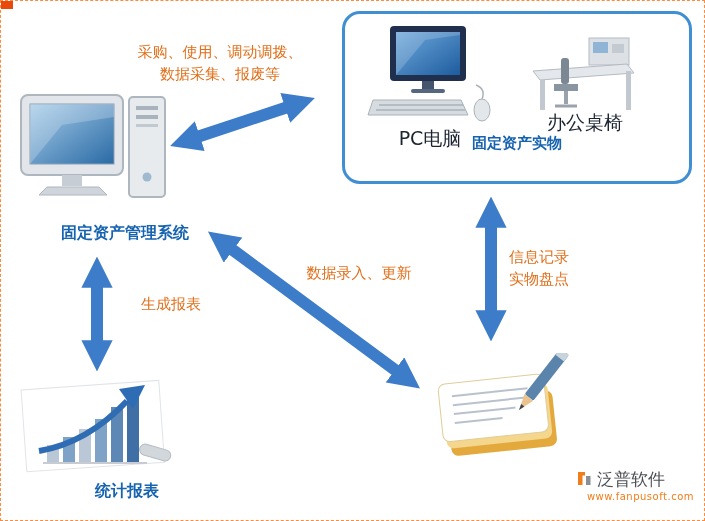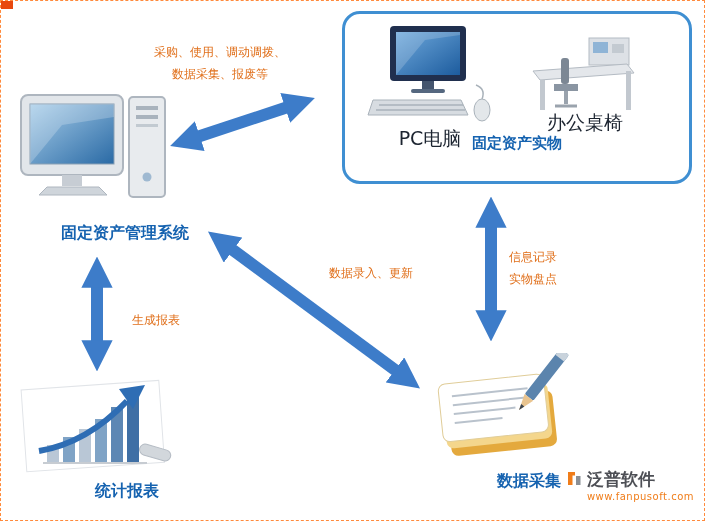--- a/index.html
+++ b/index.html
@@ -4,32 +4,32 @@
 <style>
   html,body{margin:0;padding:0;background:#fff;}
   .canvas{
     position:relative;width:703px;height:519px;background:#ffffff;
     border:1px dashed #ff8a3c;overflow:hidden;
     font-family:"DejaVu Sans","Liberation Sans",sans-serif;
   }
   .corner-mark{position:absolute;left:0;top:0;width:12px;height:8px;background:#e8490f;}
   .abs{position:absolute;}
   .arrows{position:absolute;left:0;top:0;pointer-events:none;}
-  .note{color:#e06f1a;font-size:12px;line-height:22px;text-align:center;}
+  .note{color:#e06f1a;font-size:15px;line-height:22px;text-align:center;}
   .label-blue{color:#1663b0;font-weight:bold;font-size:16px;text-align:right;}
   .item-label{color:#1c2430;font-size:19px;text-align:center;}
   .asset-box{
     position:absolute;left:341px;top:10px;width:350px;height:173px;
     border:3px solid #3f8fd2;border-radius:18px;background:#ffffff;box-sizing:border-box;
   }
   .box-title{position:absolute;left:0;right:0;bottom:28px;color:#1663b0;font-weight:bold;font-size:15px;text-align:center;}
   .watermark{position:absolute;right:10px;bottom:18px;text-align:left;}
   .wm-row{display:flex;align-items:center;gap:4px;}
-  .wm-brand{color:#4d4f55;font-weight:bold;font-size:17px;}
-  .wm-url{color:#f07d1a;font-size:10px;margin-left:22px;letter-spacing:.5px;}
+  .wm-brand{color:#4d4f55;font-weight:normal;font-size:17px;}
+  .wm-url{color:#f07d1a;font-size:10px;margin-left:12px;letter-spacing:.5px;}
 </style>
 </head>
 <body>
 
 <div class="canvas">
 
   <div class="corner-mark"></div>
 
   <svg class="arrows" width="703" height="519" viewBox="0 0 703 519">
     <defs>
@@ -106,23 +106,23 @@
         <path d="M27 48 h24 v7 h-24 z" fill="#8a95a2"></path>
         <rect x="37" y="55" width="4" height="13" fill="#9aa3ad"></rect>
         <path d="M28 70 h22" stroke="#9aa3ad" stroke-width="3"></path>
       </svg>
     </div>
     <div class="abs item-label" style="left:185px;top:96px;width:110px;">办公桌椅</div>
 
     <div class="box-title">固定资产实物</div>
   </div>
 
-  <div class="abs note" style="left:110px;top:308px;width:90px;text-align:center;">生成报表</div>
+  <div class="abs note" style="left:110px;top:292px;width:90px;text-align:right;">生成报表</div>
 
-  <div class="abs note" style="left:305px;top:261px;width:130px;">数据录入、更新</div>
+  <div class="abs note" style="left:293px;top:261px;width:130px;">数据录入、更新</div>
 
   <div class="abs note" style="left:508px;top:245px;width:80px;text-align:left;">
     <div>信息记录</div>
     <div>实物盘点</div>
   </div>
 
   <div class="abs" style="left:18px;top:368px;width:155px;height:105px;">
     <svg width="155" height="105" viewBox="0 0 155 105">
       <g transform="rotate(-4 75 60)">
         <rect x="5" y="16" width="138" height="82" fill="#ffffff" stroke="#e1e4e8"></rect>
@@ -155,21 +155,20 @@
         <line x1="22" y1="65" x2="70" y2="65" stroke="#b9c2cc" stroke-width="2"></line>
       </g>
       <g transform="rotate(38 100 40)">
         <rect x="94" y="-12" width="11" height="58" rx="2" fill="#5b84ad"></rect>
         <rect x="94" y="-12" width="11" height="8" fill="#c9d3dc"></rect>
         <polygon points="94,46 105,46 99.5,62" fill="#e9c48f"></polygon>
         <polygon points="97.5,56 101.5,56 99.5,62" fill="#3c4550"></polygon>
       </g>
     </svg>
   </div>
-  <div class="abs label-blue" style="left:440px;top:470px;width:120px;">数据采集</div>
 
   <div class="watermark">
     <div class="wm-row">
       <span>
         <svg width="18" height="18" viewBox="0 0 18 18">
           <path d="M3 16 V3 h7 v3.5 H7.5 V16 Z" fill="#f07d1a"></path>
           <rect x="11" y="7" width="4.5" height="9" fill="#8a8f96"></rect>
         </svg>
       </span>
       <span class="wm-brand">泛普软件</span>

